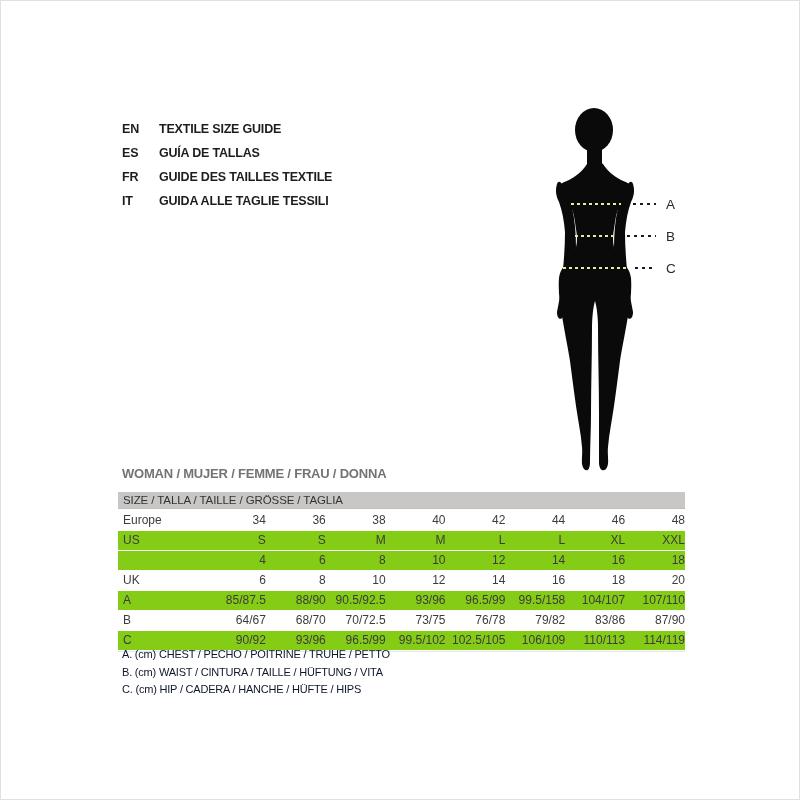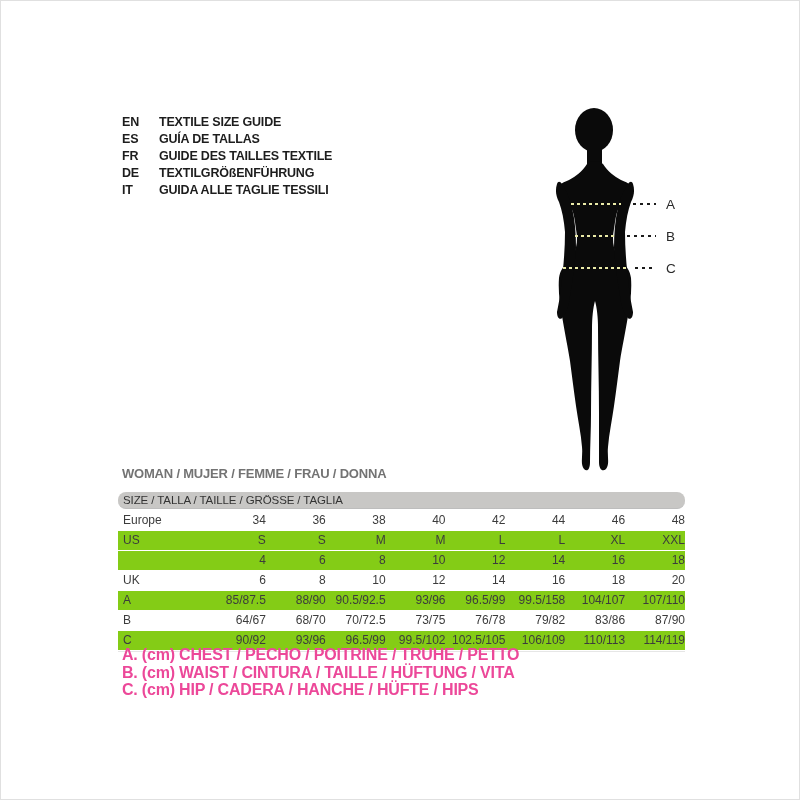--- a/index.html
+++ b/index.html
@@ -4,66 +4,62 @@
 <style>
   html,body{margin:0;padding:0;background:#fff;}
   #canvas{
     position:relative;width:798px;height:798px;background:#ffffff;
     border:1px solid #e0e0e0;overflow:hidden;
     font-family:"Liberation Sans","DejaVu Sans",sans-serif;
   }
 
   
   .lang-block{position:absolute;left:121px;top:113px;}
-  .lang-row{display:flex;height:17px;line-height:17px;}
+  .lang-row{display:flex;height:17px;line-height:17px;margin-top:7px;}
   .lang-code{width:37px;font-size:12.5px;font-weight:bold;color:#1d1d1d;letter-spacing:-0.2px;}
   .lang-title{font-size:12.5px;font-weight:bold;color:#1d1d1d;letter-spacing:-0.2px;white-space:nowrap;}
 
   
   .figure-svg{position:absolute;left:528px;top:103px;width:160px;height:372px;}
   .sil{fill:#0a0a0a;stroke:none;}
   .dash-body{stroke:#e9e9a6;stroke-width:2;stroke-dasharray:3 3;fill:none;}
   .dash-out{stroke:#1b1b1b;stroke-width:2;stroke-dasharray:3 4;fill:none;}
   .marker-label{font-family:"Liberation Sans","DejaVu Sans",sans-serif;font-size:13.5px;fill:#2a2a2a;}
 
   
   .woman-title{position:absolute;left:121px;top:465px;font-size:13px;font-weight:bold;color:#737373;letter-spacing:-0.2px;white-space:nowrap;}
   .size-table{position:absolute;left:117px;top:491px;width:567px;border-bottom:1px solid #e6e6e6;}
   .thead{height:16px;line-height:16px;background:#c8c7c5;border-bottom:1px solid #bdbdbd;
-         font-size:11.5px;color:#333;padding-left:5px;margin-bottom:2px;letter-spacing:-0.1px;border-radius:8px;}
+         font-size:11.5px;color:#333;padding-left:5px;margin-bottom:2px;letter-spacing:-0.1px;}
   .trow{display:flex;height:19px;line-height:19px;font-size:12px;color:#3c3c3c;border-bottom:1px solid #ffffff;}
   .trow.shaded{background:#84cc16;}
   .tlbl{width:88px;padding-left:5px;box-sizing:border-box;text-align:left;white-space:nowrap;}
   .tval{flex:1;text-align:right;white-space:nowrap;}
 
   
   .notes{position:absolute;left:121px;top:645px;}
-  .note-line{font-size:16px;font-weight:bold;color:#ec4899;height:17.5px;line-height:17.5px;letter-spacing:-0.2px;white-space:nowrap;}
+  .note-line{font-size:11px;font-weight:normal;color:#0f172a;height:17.5px;line-height:17.5px;letter-spacing:-0.2px;white-space:nowrap;}
 </style>
 </head>
 <body>
 
 <div id="canvas">
 
   <div class="lang-block">
       <div class="lang-row">
         <div class="lang-code">EN</div>
         <div class="lang-title">TEXTILE SIZE GUIDE</div>
       </div>
       <div class="lang-row">
         <div class="lang-code">ES</div>
         <div class="lang-title">GUÍA DE TALLAS</div>
       </div>
       <div class="lang-row">
         <div class="lang-code">FR</div>
         <div class="lang-title">GUIDE DES TAILLES TEXTILE</div>
-      </div>
-      <div class="lang-row">
-        <div class="lang-code">DE</div>
-        <div class="lang-title">TEXTILGRÖßENFÜHRUNG</div>
       </div>
       <div class="lang-row">
         <div class="lang-code">IT</div>
         <div class="lang-title">GUIDA ALLE TAGLIE TESSILI</div>
       </div>
     </div>
 
   <svg class="figure-svg" viewBox="0 0 160 372" aria-hidden="true">
 
     <ellipse class="sil" cx="65" cy="26" rx="19" ry="22"></ellipse>

